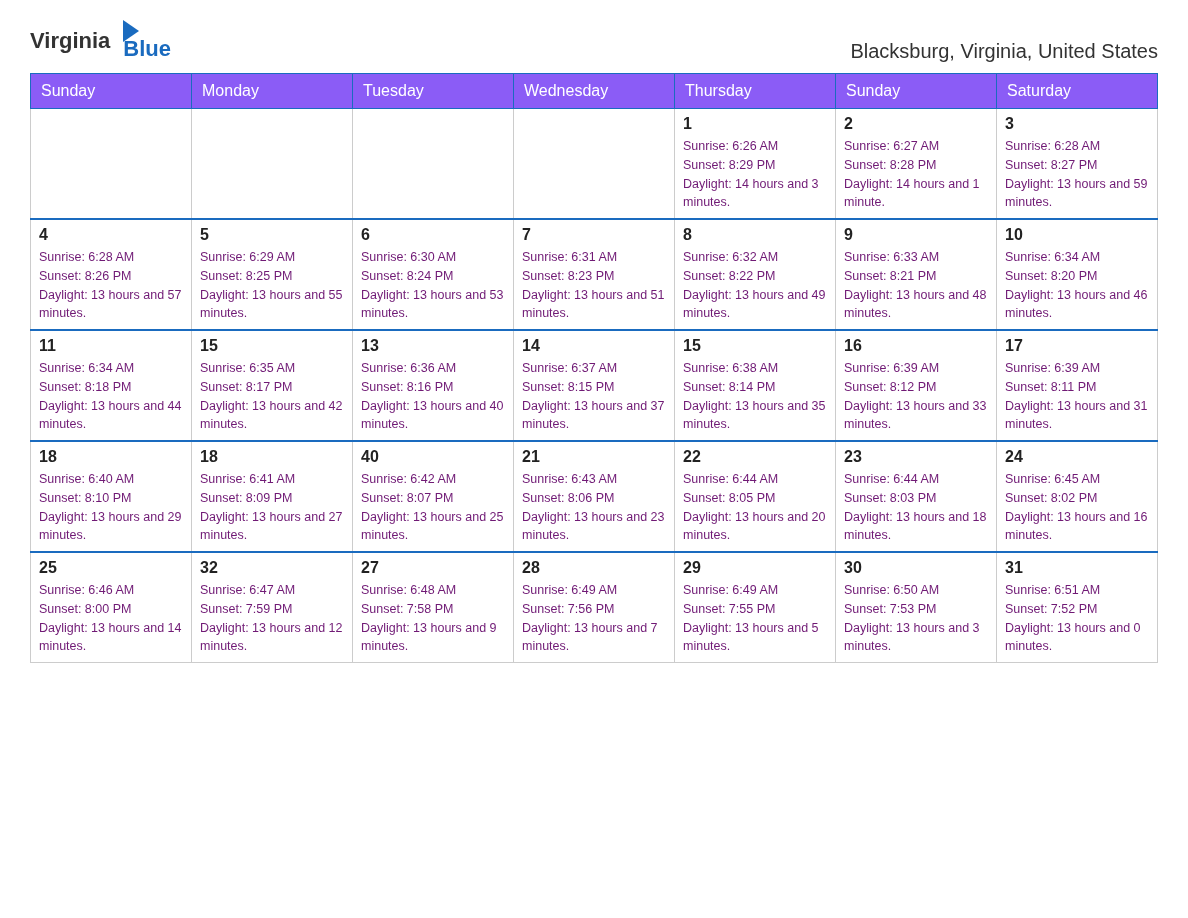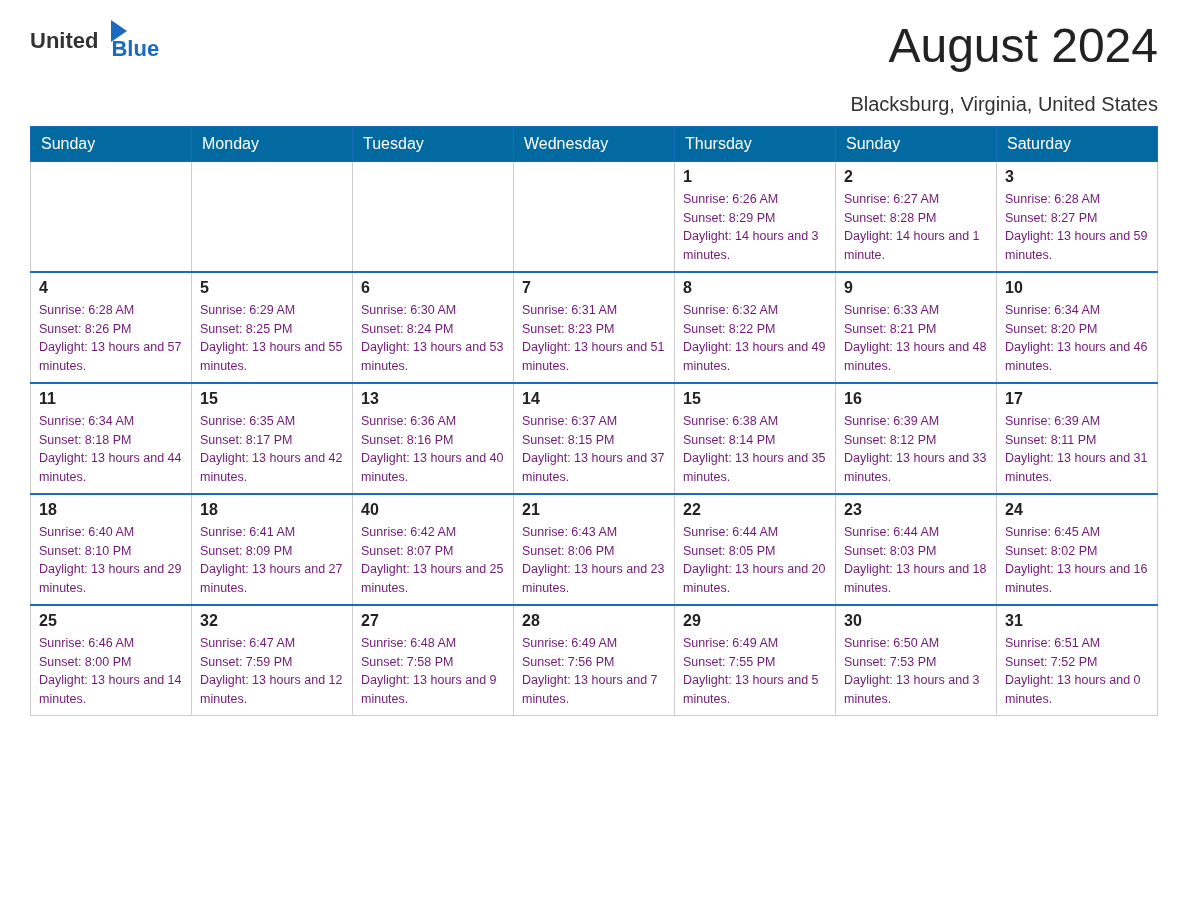--- a/index.html
+++ b/index.html
@@ -40,21 +40,21 @@
       color: #333;
       margin-top: 20px;
     }
     .calendar {
       width: 100%;
       border-collapse: collapse;
       border: 1px solid #aaa;
       margin-top: 10px;
     }
     .calendar th {
-      background-color: #0369a1;
+      background-color: #8b5cf6;
       color: #fff;
       font-size: 16px;
       font-weight: normal;
       padding: 8px 10px;
       text-align: left;
       border: 1px solid #1a6bbf;
     }
     .calendar td {
       vertical-align: top;
       padding: 6px 8px;
@@ -81,34 +81,33 @@
     }
     .row-divider td {
       border-top: 2px solid #1a6bbf;
     }
   </style>
 </head>
 <body>
 
 <div class="header">
   <div class="logo">
-    <span class="logo-text-general">United</span>
+    <span class="logo-text-general">Virginia</span>
     <div style="display:flex; flex-direction:column; align-items:flex-start; margin-left:11px;">
       <div style="display:flex; align-items:center;">
         <span style="font-size:22px; font-weight:bold; color:#333;"></span>
 
         <svg width="16" height="22" viewBox="0 0 16 22">
           <polygon points="0,0 16,11 0,22" fill="#1a6bbf"></polygon>
         </svg>
       </div>
       <span style="font-size:22px; font-weight:bold; color:#1a6bbf; margin-top:-6px;">Blue</span>
     </div>
   </div>
   <div class="title-block">
-    <div class="month-title">August 2024</div>
     <div class="location">Blacksburg, Virginia, United States</div>
   </div>
 </div>
 
 <table class="calendar">
   <thead>
     <tr>
 
     <th>Sunday</th>
         <th>Monday</th>

